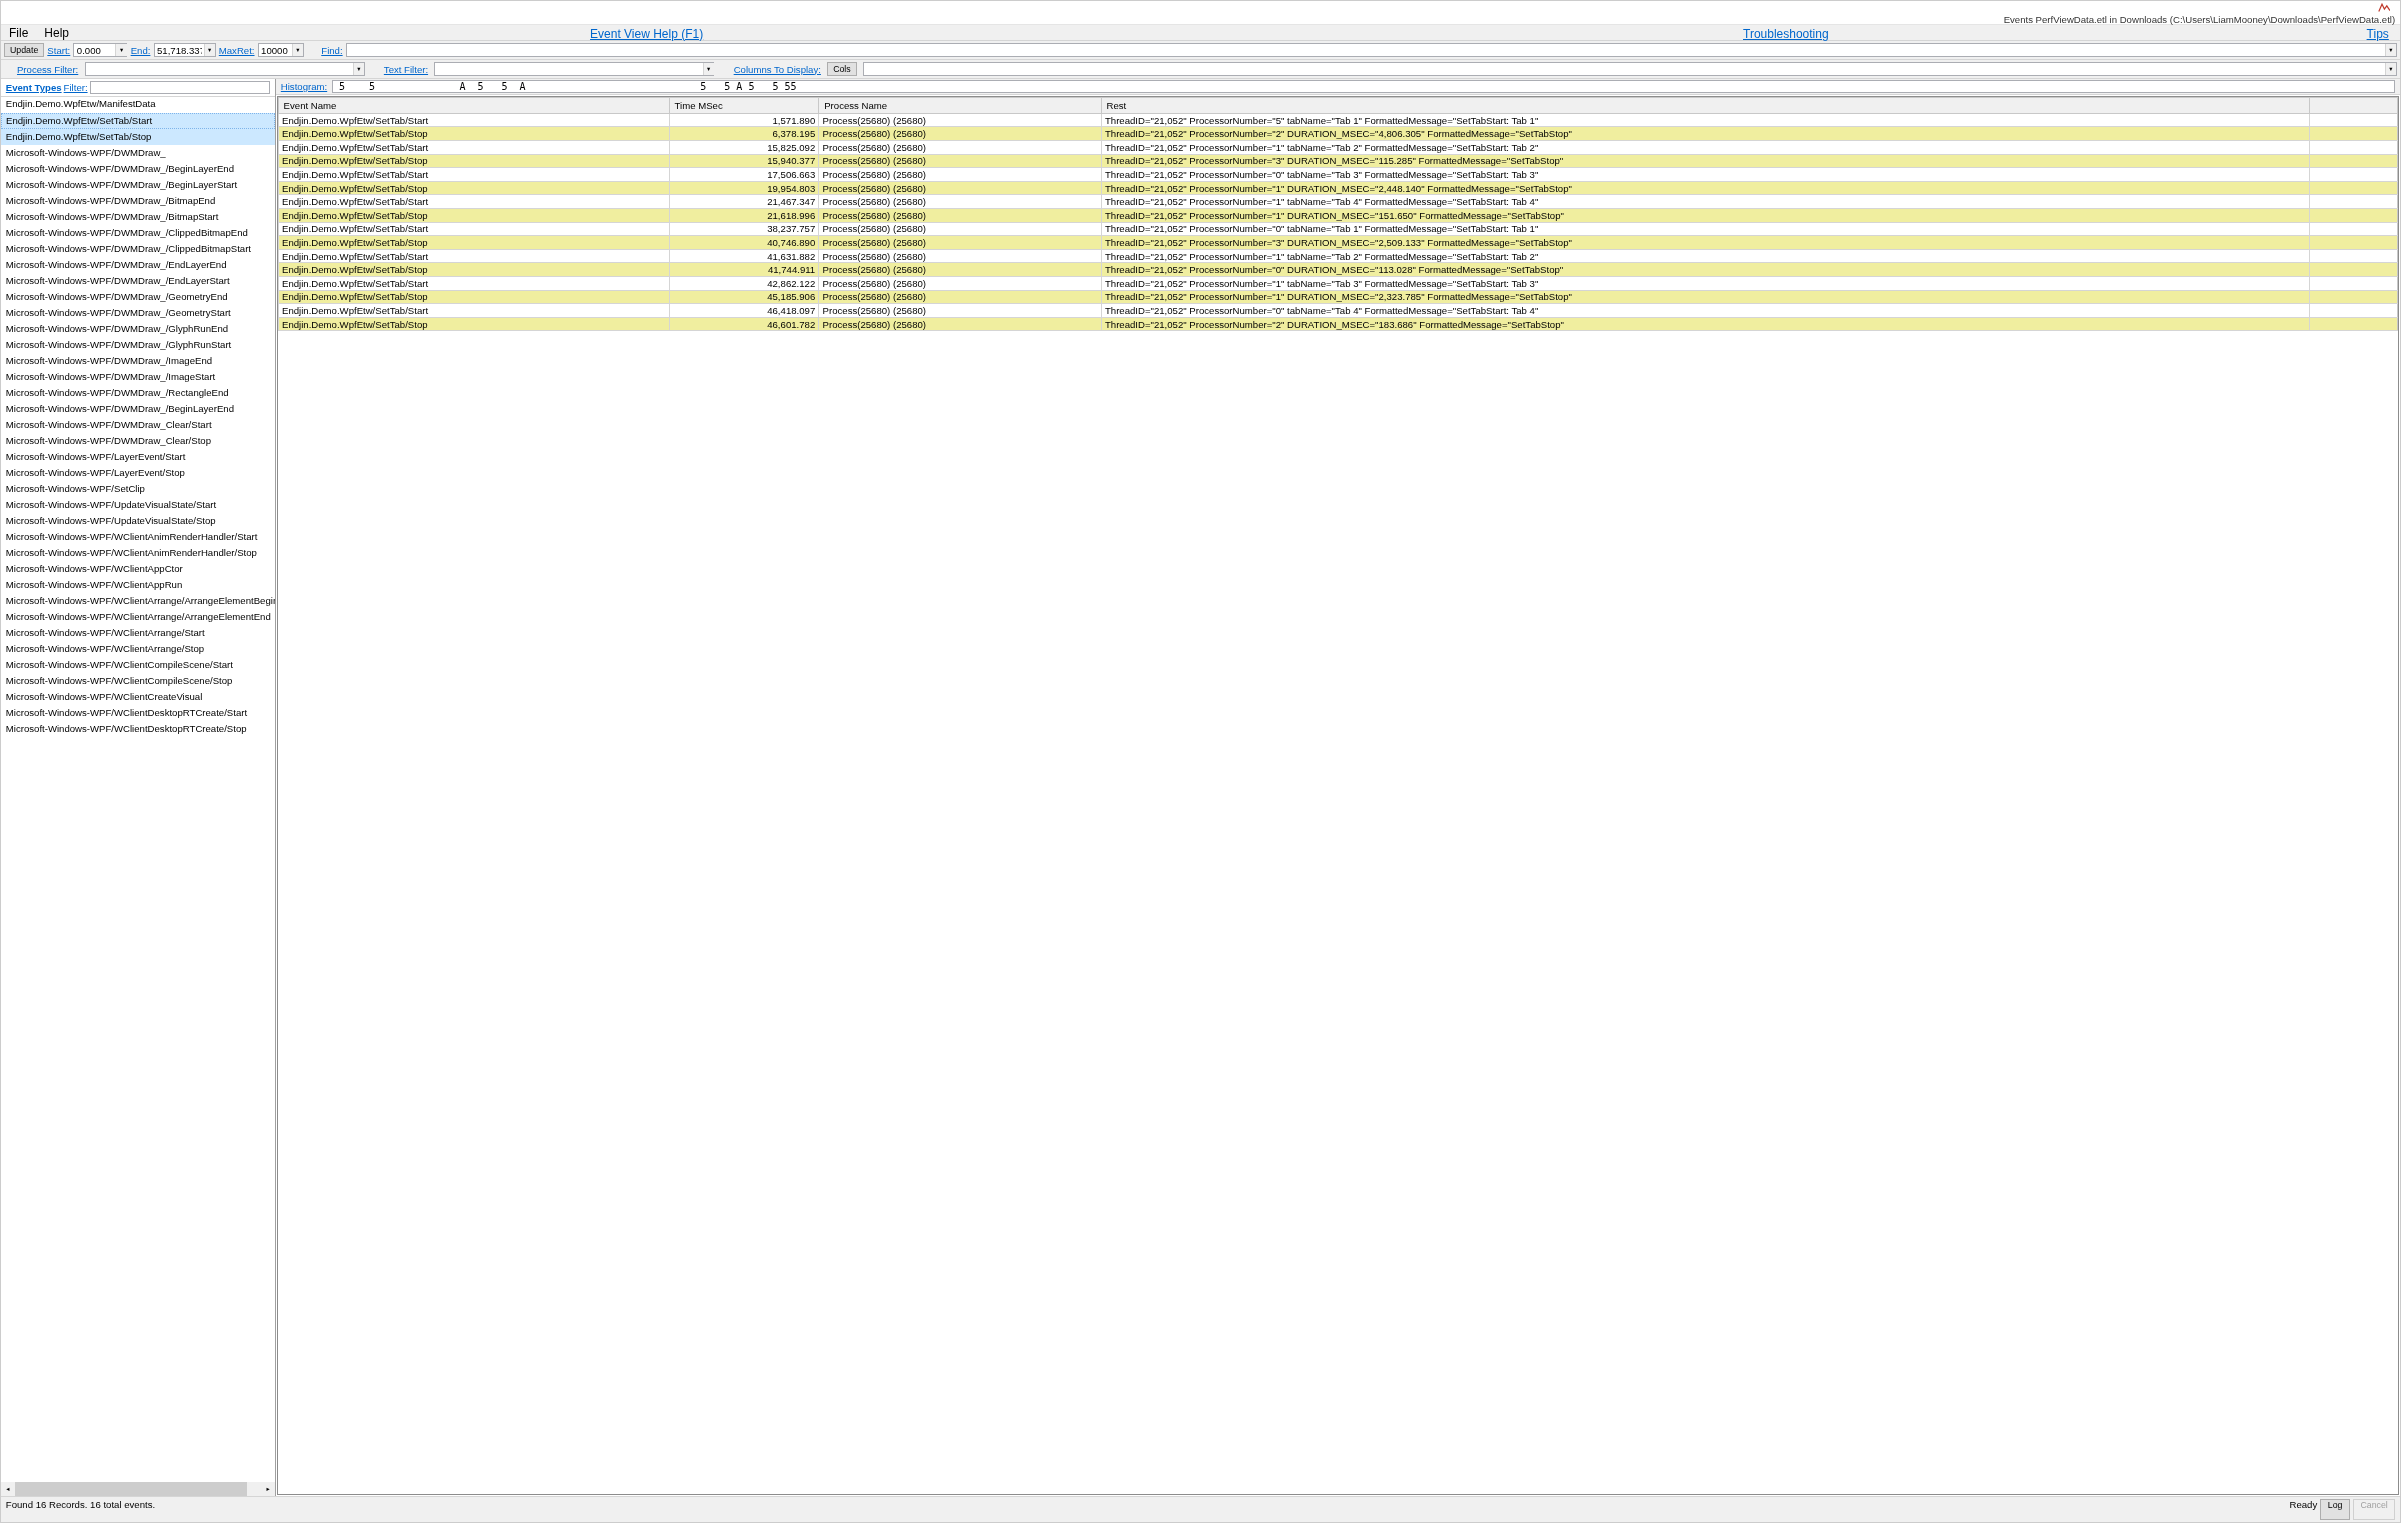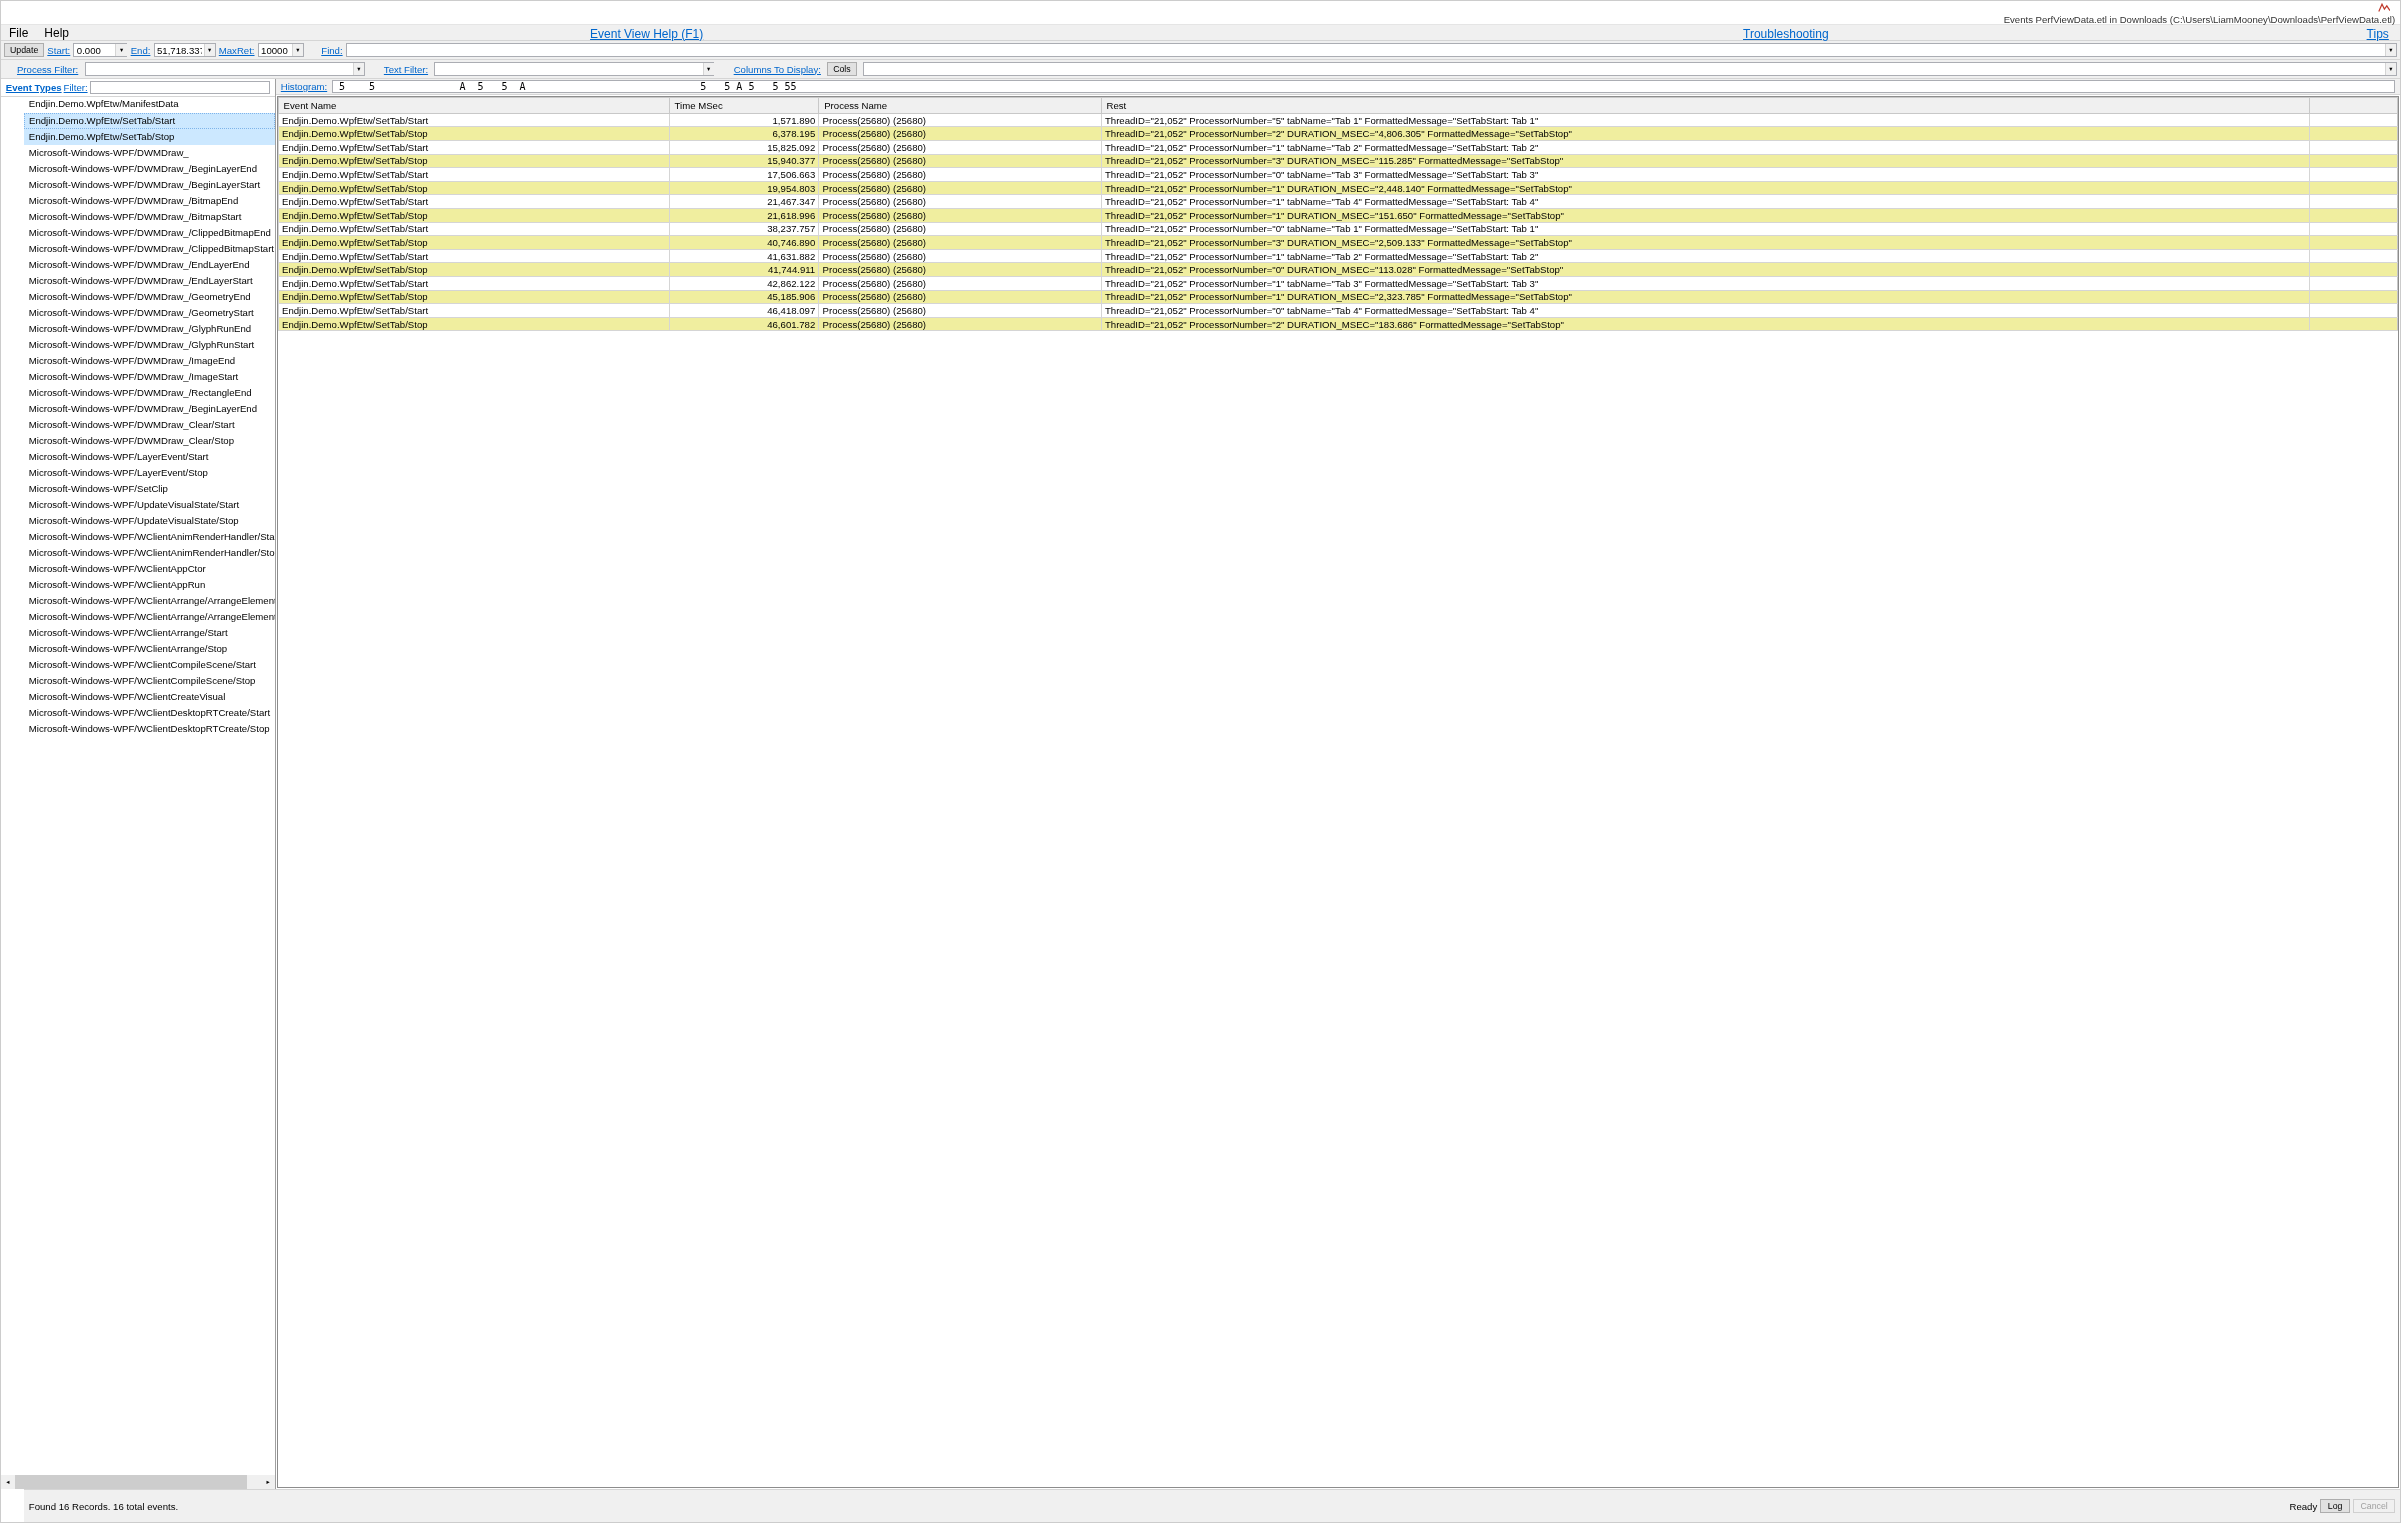--- a/index.html
+++ b/index.html
@@ -32,21 +32,21 @@
 
 
 .main-split { flex: 1; display: flex; min-height: 0; }
 
 
 .left-panel { width: 275px; display: flex; flex-direction: column; border-right: 0.8px solid #a0a0a0; background: #fff; }
 .left-header { display: flex; align-items: center; padding: 1.6px 4.8px; gap: 2px; border-bottom: 0.8px solid #d5d5d5; height: 17.6px; }
 .left-header .event-types { color: #0066cc; text-decoration: underline; font-weight: bold; }
 .left-header .filter-lbl { color: #0066cc; text-decoration: underline; }
 .left-header input { flex: 1; border: 0.8px solid #abadb3; height: 13.6px; font-size: 9.6px; padding: 0 1.6px; }
-.event-list { flex: 1; overflow-y: scroll; overflow-x: auto; background: #fff; margin-left: 23px; }
+.event-list { flex: 1; overflow-y: scroll; overflow-x: auto; background: #fff; }
 .event-list .item { padding: 0.8px 4.8px; cursor: default; white-space: nowrap; font-size: 9.6px; line-height: 14.4px; }
 .event-list .item.selected { background: #cce8ff; border: 0.8px dotted #7eb4ea; padding: 0 4px; }
 .event-list .item.selected-secondary { background: #cce8ff; }
 
 
 .hscroll { height: 13.6px; background: #f0f0f0; display: flex; align-items: center; }
 .hscroll .thumb { background: #cdcdcd; height: 100%; }
 .hscroll .arrow { width: 13.6px; text-align: center; font-size: 6.4px; }
 
 
@@ -58,21 +58,21 @@
 .data-grid { flex: 1; overflow: auto; border: 0.8px solid #8c8c8c; margin: 0.8px; }
 .data-grid table { border-collapse: collapse; font-size: 9.6px; width: 100%; }
 .data-grid th { background: #f0f0f0; border: 0.8px solid #c8c8c8; padding: 1.6px 4.8px; text-align: left; font-weight: normal; position: sticky; top: 0; height: 16px; }
 .data-grid td { border: 0.8px solid #d5d5d5; padding: 0.8px 3.2px; white-space: nowrap; height: 13.6px; }
 .data-grid td.num { text-align: right; }
 .data-grid tr.highlight td { background: #f0ee9f; }
 .data-grid td.last-col { border-right: 0.8px solid #c8c8c8; }
 .data-grid .extra-col { width: 88px; }
 
 
-.statusbar { display: flex; align-items: center; background: #f0f0f0; border-top: 0.8px solid #d5d5d5; padding: 1.6px 4.8px; height: 33px; font-size: 9.6px; margin-left: 23px; }
+.statusbar { display: flex; background: #f0f0f0; border-top: 0.8px solid #d5d5d5; padding: 1.6px 4.8px; height: 26px; font-size: 9.6px; }
 .statusbar .spacer { flex: 1; }
 .statusbar .sbtn { background: #e1e1e1; border: 0.8px solid #adadad; padding: 0.8px 6.4px; margin-left: 3.2px; font-size: 8.8px; }
 .statusbar .sbtn.disabled { color: #a0a0a0; border-color: #d0d0d0; background: #f0f0f0; }
 
 
 .event-list::-webkit-scrollbar { width: 13.6px; height: 13.6px; }
 .event-list::-webkit-scrollbar-track { background: #f0f0f0; }
 .event-list::-webkit-scrollbar-thumb { background: #cdcdcd; }
 .event-list::-webkit-scrollbar-button { background: #f0f0f0; height: 13.6px; }
 </style>

